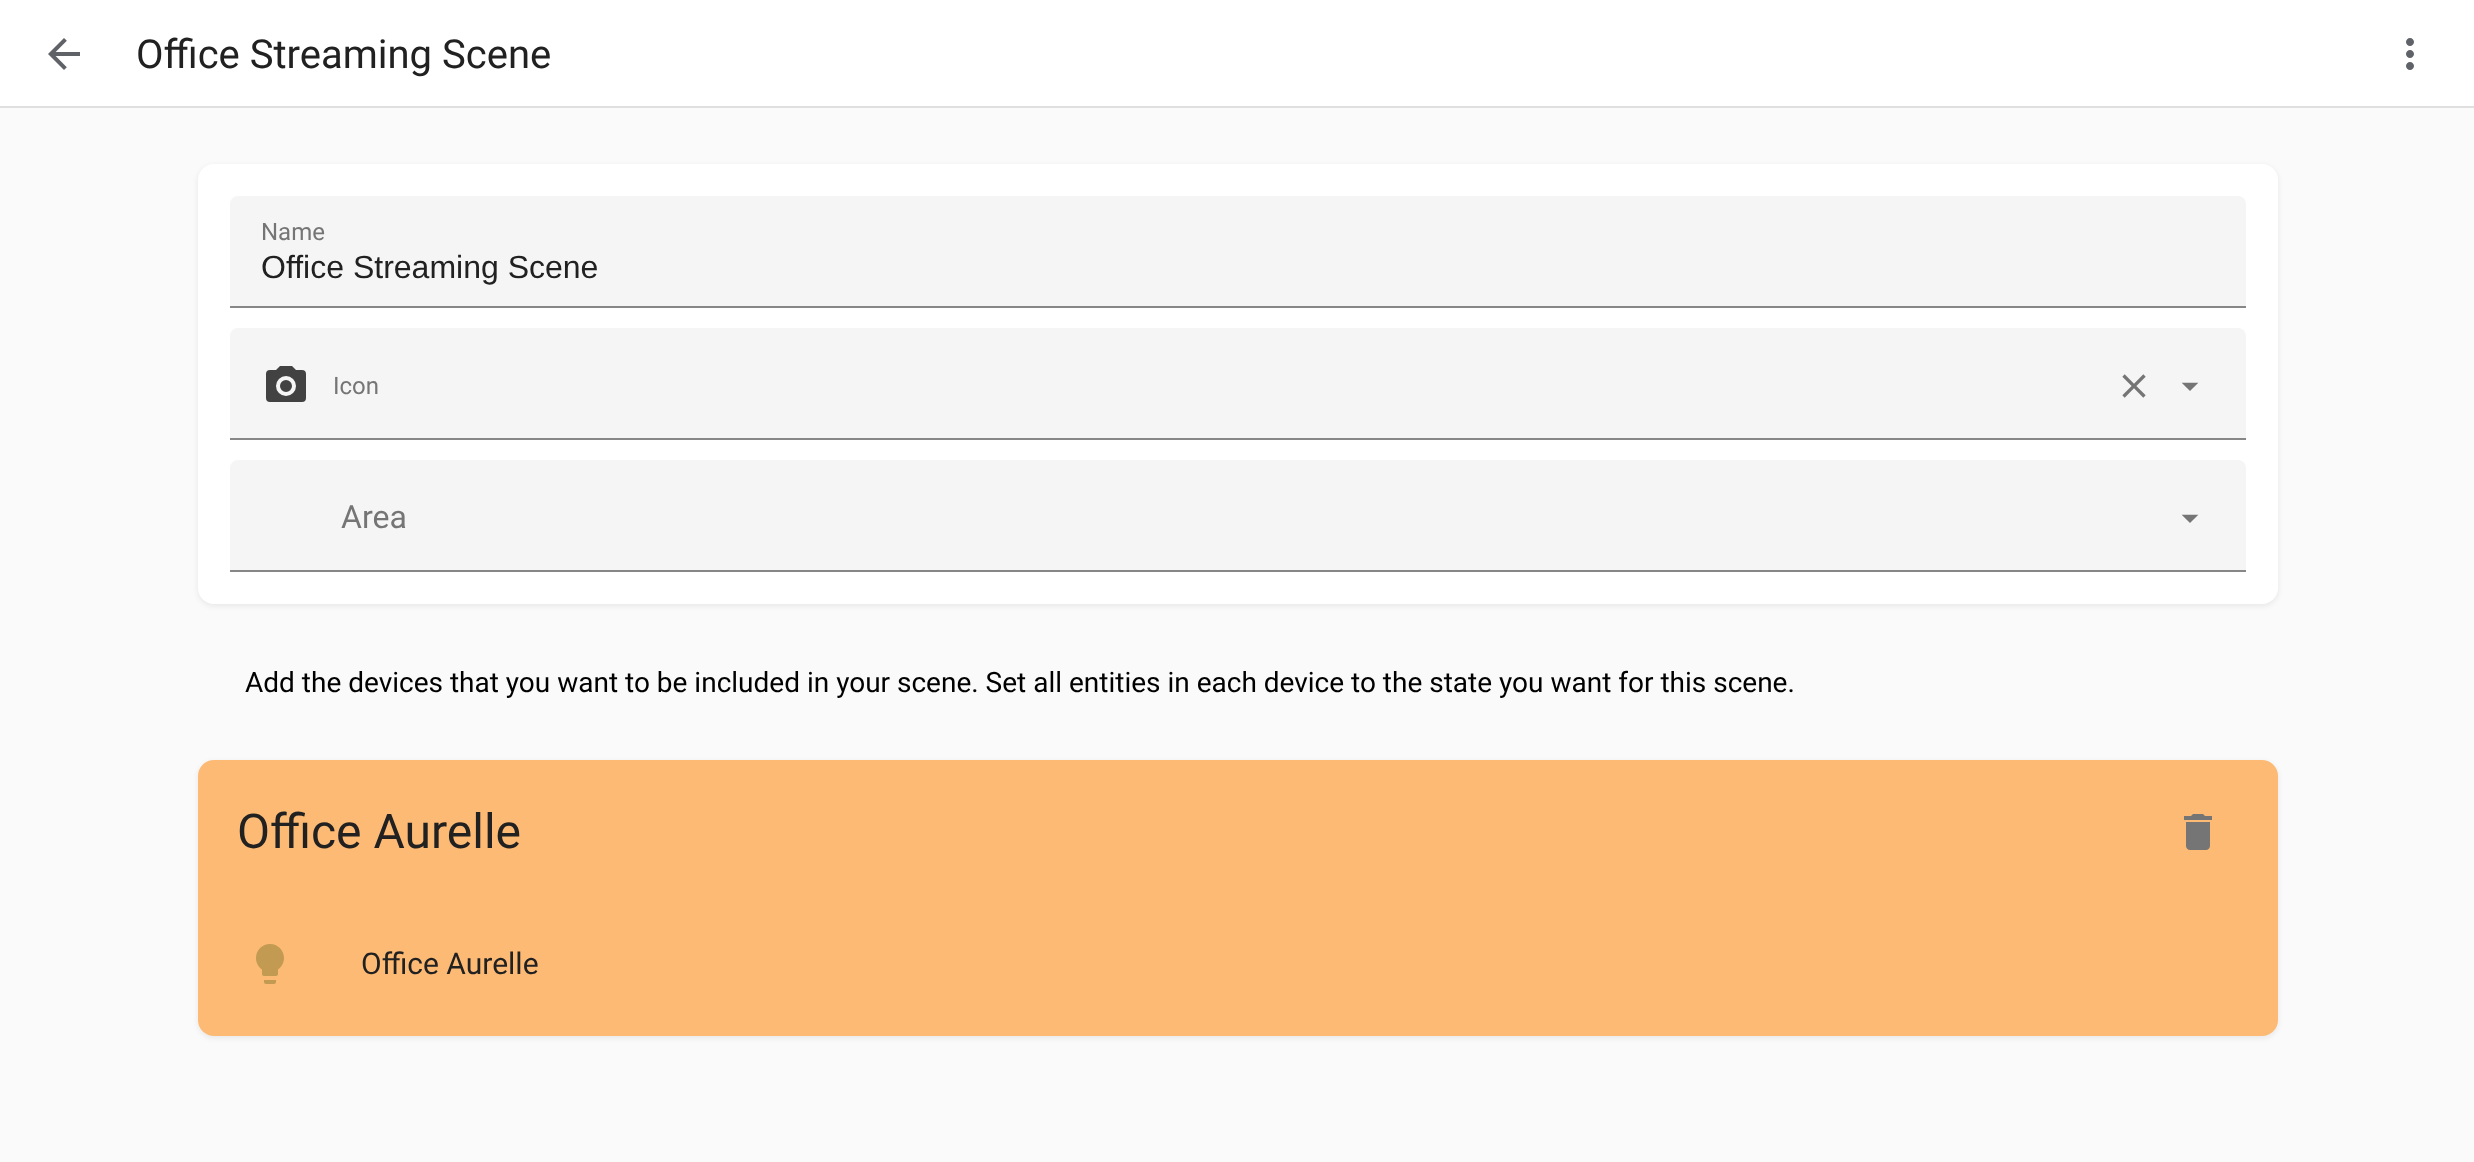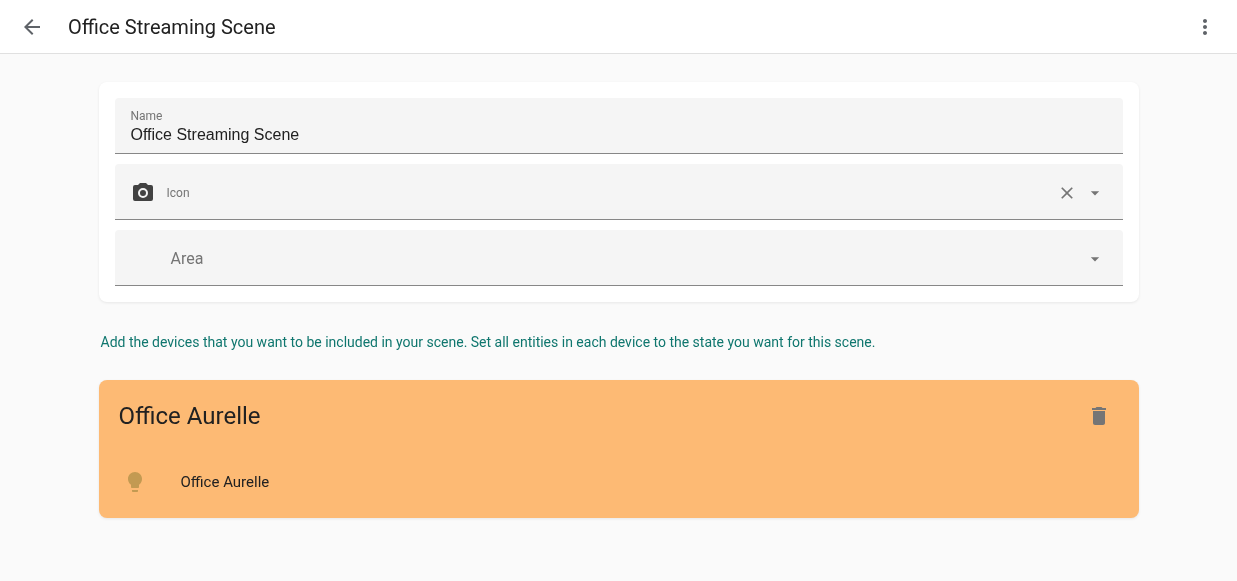--- a/index.html
+++ b/index.html
@@ -126,24 +126,25 @@
     }
     .section-title {
       font-size: 24px;
       font-weight: 400;
       color: #212121;
       margin-bottom: 20px;
       padding: 0 2px;
     }
     .section-description {
       font-size: 14px;
-      color: #0f766e;
+      color: #000000;
       margin-bottom: 28px;
       padding: 0 2px;
       line-height: 20px;
+      margin-left: 22px;
     }
     .device-card {
       background: #fdba74;
       border-radius: 8px;
       box-shadow: 0 1px 3px rgba(0,0,0,0.08);
       padding: 16px 20px 20px 20px;
     }
     .device-header {
       display: flex;
       align-items: center;

